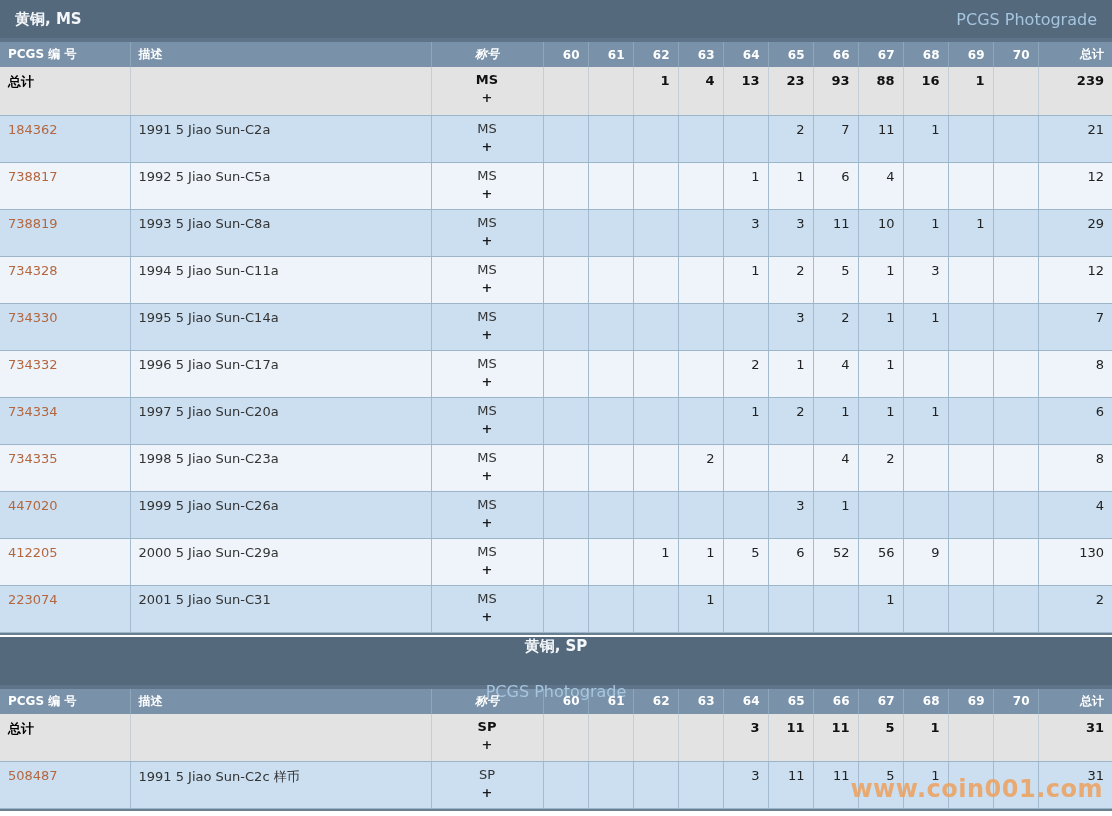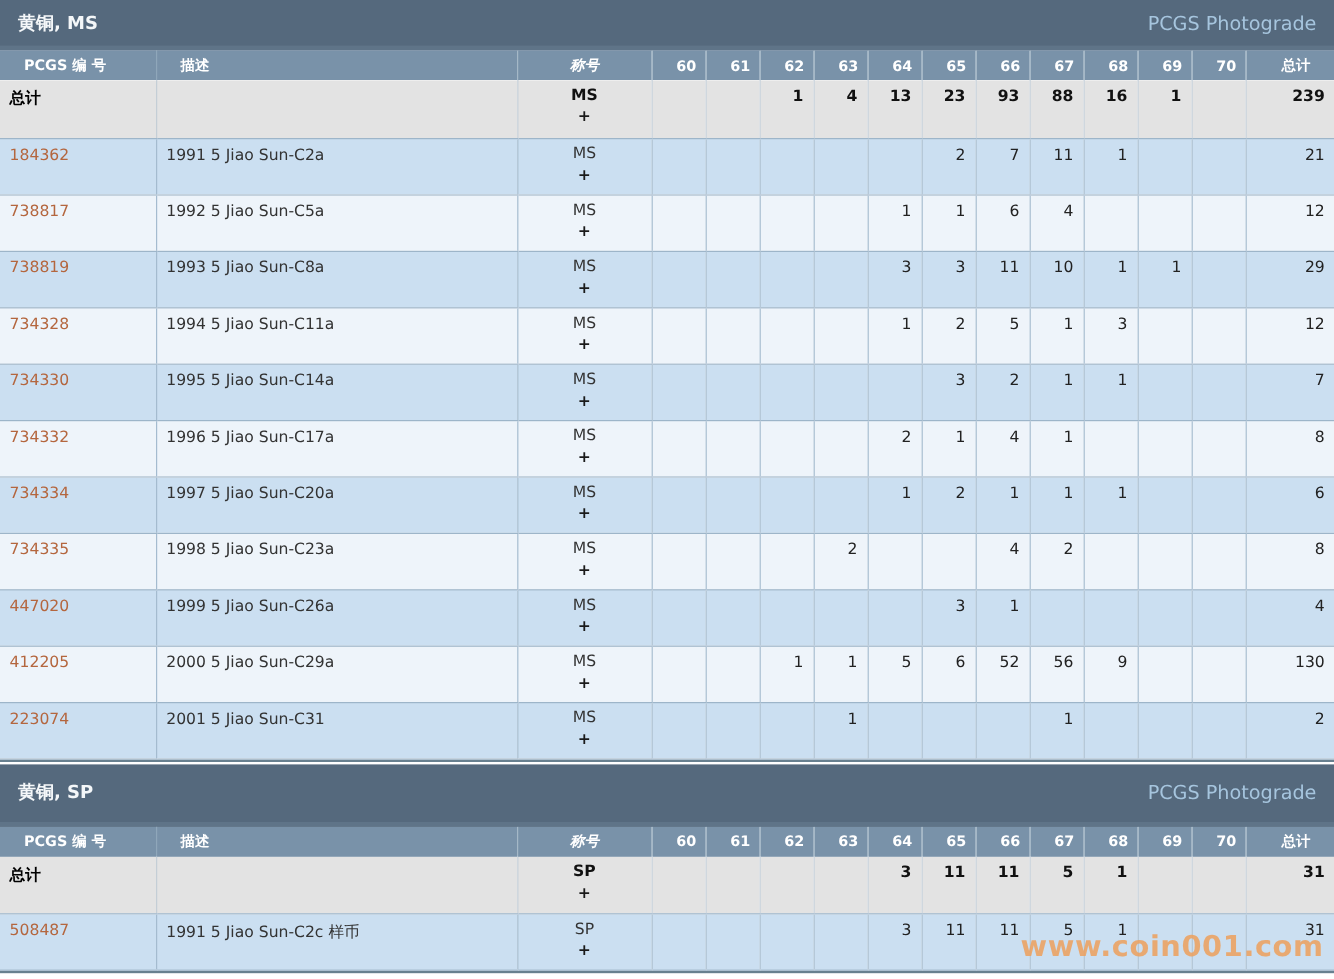--- a/index.html
+++ b/index.html
@@ -13,35 +13,35 @@
   .section + .section { margin-top: 2px; }
 
   .section-header {
     background: #55697d;
     border-bottom: 4px solid #5f7488;
     height: 42px;
     display: flex; justify-content: space-between; align-items: center;
     padding: 0 15px;
     gap: 26px;
   }
-  .section + .section .section-header { height: 52px; }
+  .section + .section .section-header { height: 52px; flex-direction: column; }
   .section-title { color: #f4f7f9; font-weight: bold; font-size: 15px; }
   .photograde-link { color: #a6c5de; font-size: 16px; text-decoration: none; cursor: pointer; }
 
   table.pop-table { border-collapse: collapse; table-layout: fixed; width: 1112px; }
   col.col-pcgs  { width: 130px; }
   col.col-desc  { width: 301px; }
   col.col-desig { width: 112px; }
   col.col-grade { width: 45px; }
   col.col-total { width: 74px; }
 
   thead th {
     background: #7992a9; color: #ffffff;
     font-size: 12px; font-weight: bold;
-    height: 24px; padding: 4px 20px;
+    height: 24px; padding: 4px 8px;
     border-left: 1px solid #8fa7ba;
     white-space: nowrap; overflow: hidden;
   }
   thead th:first-child { border-left: none; }
   th.h-left  { text-align: left; }
   th.h-center{ text-align: center; font-style: italic; }
   th.h-right { text-align: right; }
 
   td {
     height: 47px; padding: 6px 8px; vertical-align: top;

